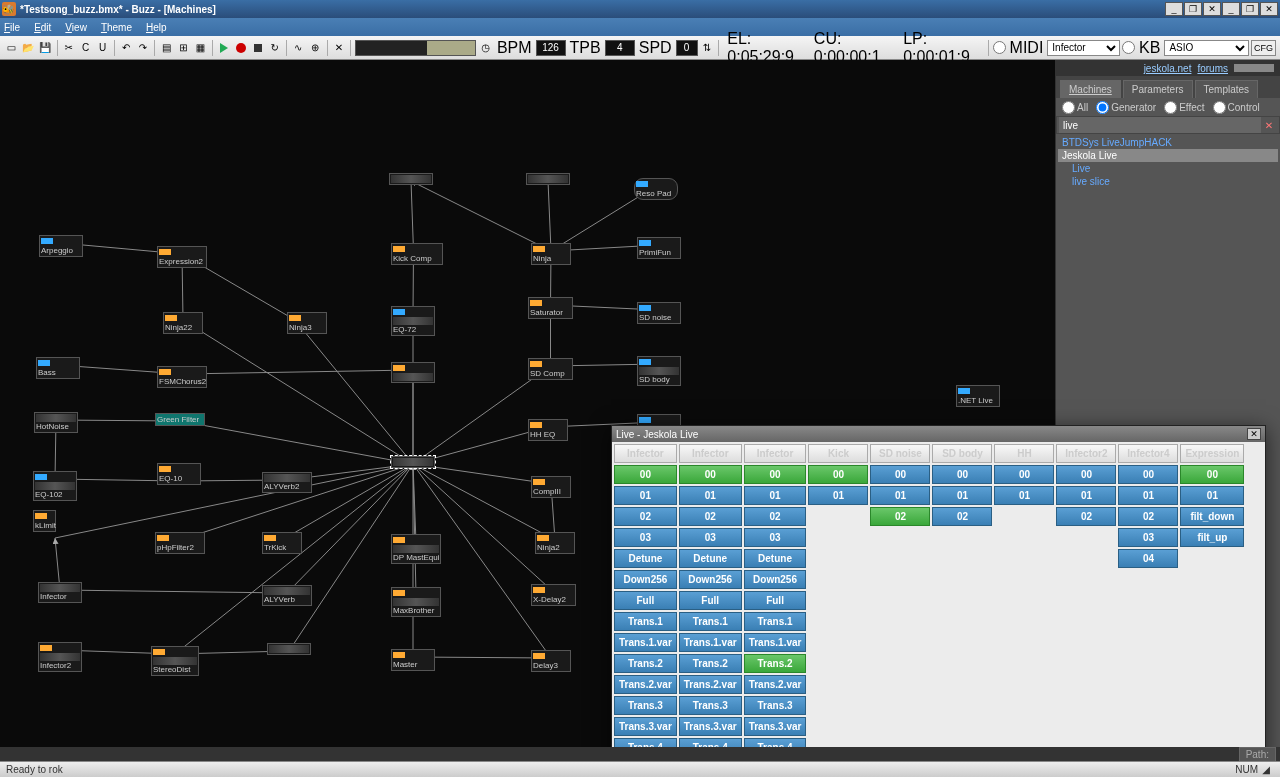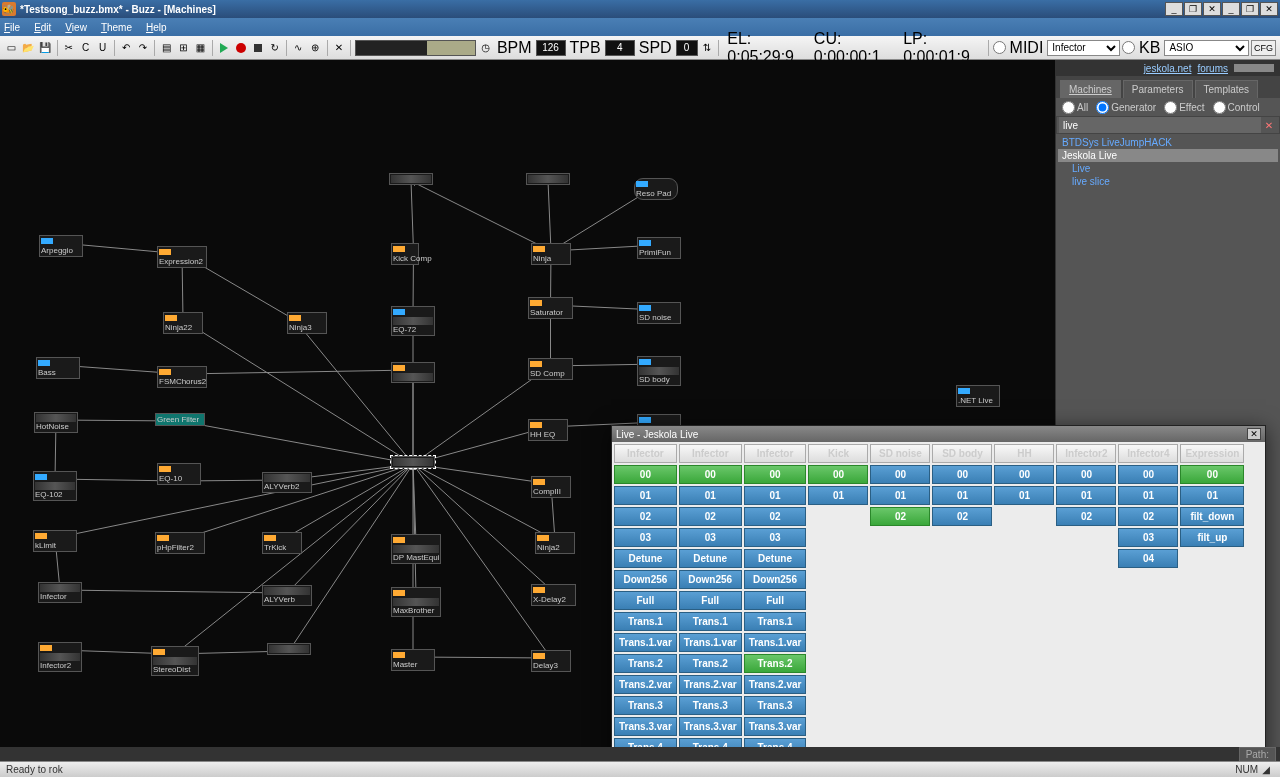--- a/index.html
+++ b/index.html
@@ -200,21 +200,21 @@
         <line x1="551" y1="598" x2="413" y2="597" stroke="#888" stroke-width="1" marker-end="url(#ah)"></line>
       </svg>
     <div id="nodes">
         <div class="node" style="left: 39px; top: 175px; width: 44px;"><span class="tag" style="background:#3af"></span><div class="lbl">Arpeggio</div></div>
         <div class="node" style="left: 157px; top: 186px; width: 50px;"><span class="tag" style="background:#fa3"></span><div class="lbl">Expression2</div></div>
         <div class="node" style="left: 163px; top: 252px; width: 40px;"><span class="tag" style="background:#fa3"></span><div class="lbl">Ninja22</div></div>
         <div class="node" style="left: 389px; top: 113px; width: 44px;">
           <div style="height:8px;background:linear-gradient(90deg,#333,#555,#333)"></div>
           <div class="lbl"></div>
         </div>
-        <div class="node" style="left: 391px; top: 183px; width: 28px;"><span class="tag" style="background:#fa3"></span><div class="lbl">Kick Comp</div></div>
+        <div class="node" style="left: 391px; top: 183px; width: 52px;"><span class="tag" style="background:#fa3"></span><div class="lbl">Kick Comp</div></div>
         <div class="node" style="left: 391px; top: 246px; width: 44px;"><span class="tag" style="background:#3af"></span><div style="height:8px;background:linear-gradient(90deg,#333,#555,#333)"></div><div class="lbl">EQ-72</div></div>
         <div class="node" style="left: 275px; top: 252px; width: 40px; margin-left: 12px;"><span class="tag" style="background:#fa3"></span><div class="lbl">Ninja3</div></div>
         <div class="node" style="left: 526px; top: 113px; width: 44px;">
           <div style="height:8px;background:linear-gradient(90deg,#333,#555,#333)"></div>
           <div class="lbl"></div>
         </div>
         <div class="node" style="left: 531px; top: 183px; width: 40px;"><span class="tag" style="background:#fa3"></span><div class="lbl">Ninja</div></div>
         <div class="node" style="left: 528px; top: 237px; width: 45px;"><span class="tag" style="background:#fa3"></span><div class="lbl">Saturator</div></div>
         <div class="node" style="left: 528px; top: 298px; width: 45px;"><span class="tag" style="background:#fa3"></span><div class="lbl">SD Comp</div></div>
         <div class="node" style="left: 634px; top: 118px; width: 44px; border-radius: 9px;"><span class="tag" style="background:#3af"></span><div class="lbl">Reso Pad</div></div>
@@ -237,21 +237,21 @@
         <div class="node" style="left: 157px; top: 403px; width: 44px;"><span class="tag" style="background:#fa3"></span><div class="lbl">EQ-10</div></div>
         <div class="node" style="left: 262px; top: 412px; width: 50px;">
           <div style="height:8px;background:linear-gradient(90deg,#333,#555,#333)"></div>
           <div class="lbl">ALYVerb2</div>
         </div>
         <div class="node" style="left: 391px; top: 396px; width: 44px; outline: rgb(255, 255, 255) dashed 1px;">
           <div style="height:8px;background:linear-gradient(90deg,#333,#555,#333)"></div>
           <div class="lbl"></div>
         </div>
         <div class="node" style="left: 531px; top: 416px; width: 40px;"><span class="tag" style="background:#fa3"></span><div class="lbl">CompIII</div></div>
-        <div class="node" style="left: 33px; top: 470px; width: 44px;"><span class="tag" style="background:#fa3"></span><div class="lbl">kLimit</div></div>
+        <div class="node" style="left: 33px; top: 450px; width: 23px;"><span class="tag" style="background:#fa3"></span><div class="lbl">kLimit</div></div>
         <div class="node" style="left: 155px; top: 472px; width: 50px;"><span class="tag" style="background:#fa3"></span><div class="lbl">pHpFilter2</div></div>
         <div class="node" style="left: 262px; top: 472px; width: 40px;"><span class="tag" style="background:#fa3"></span><div class="lbl">TrKick</div></div>
         <div class="node" style="left: 391px; top: 474px; width: 50px;"><span class="tag" style="background:#fa3"></span><div style="height:8px;background:linear-gradient(90deg,#333,#555,#333)"></div><div class="lbl">DP MastEqui</div></div>
         <div class="node" style="left: 535px; top: 472px; width: 40px;"><span class="tag" style="background:#fa3"></span><div class="lbl">Ninja2</div></div>
         <div class="node" style="left: 38px; top: 522px; width: 44px;">
           <div style="height:8px;background:linear-gradient(90deg,#333,#555,#333)"></div>
           <div class="lbl">Infector</div>
         </div>
         <div class="node" style="left: 262px; top: 525px; width: 50px;">
           <div style="height:8px;background:linear-gradient(90deg,#333,#555,#333)"></div>

